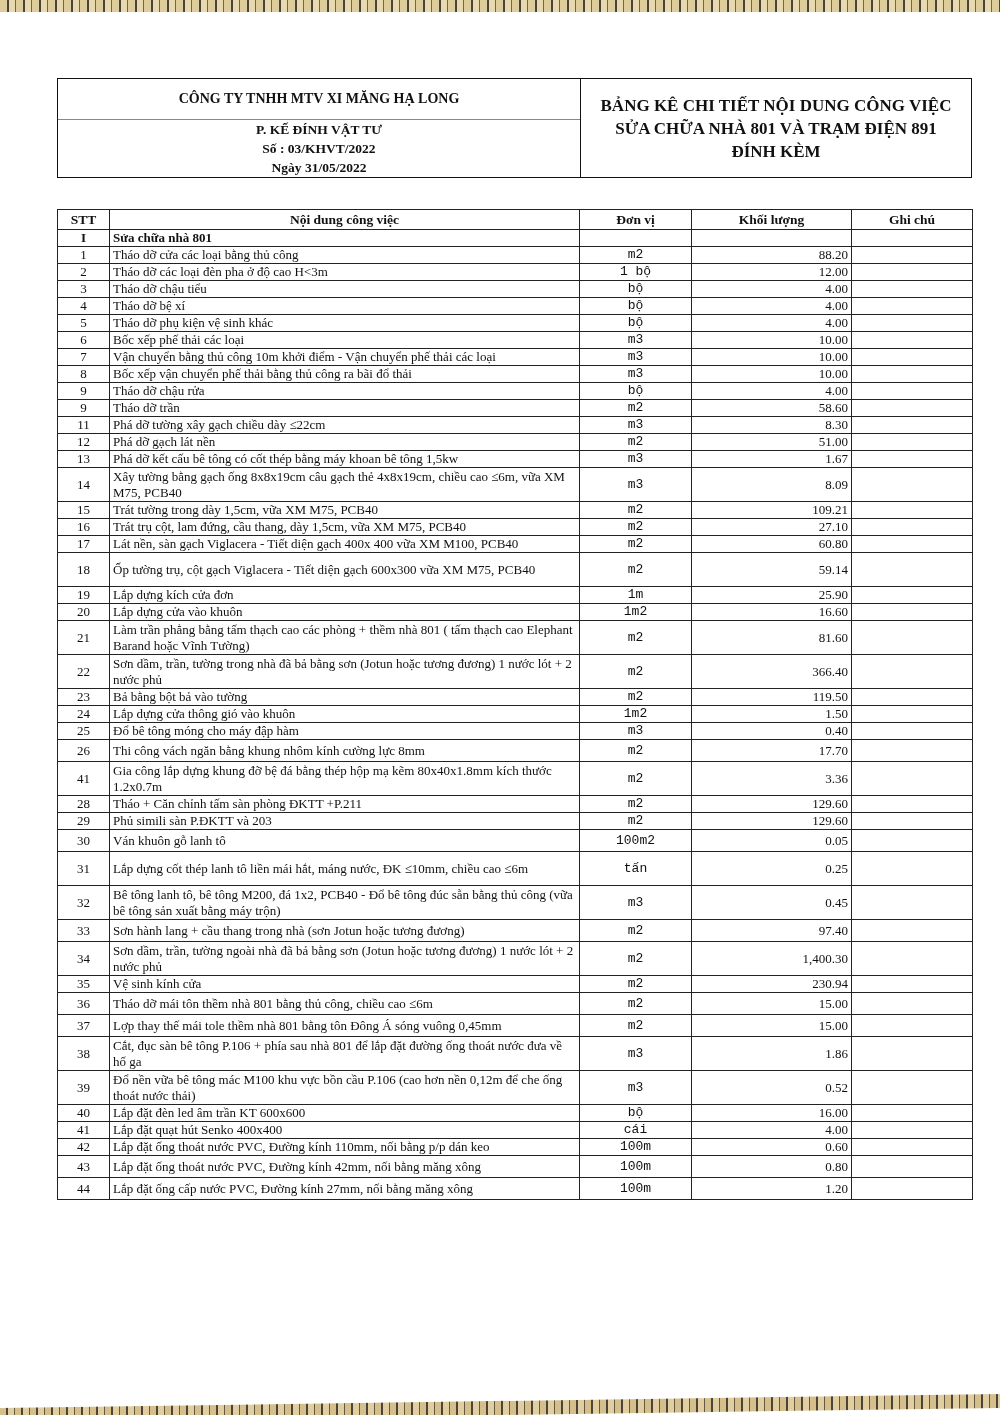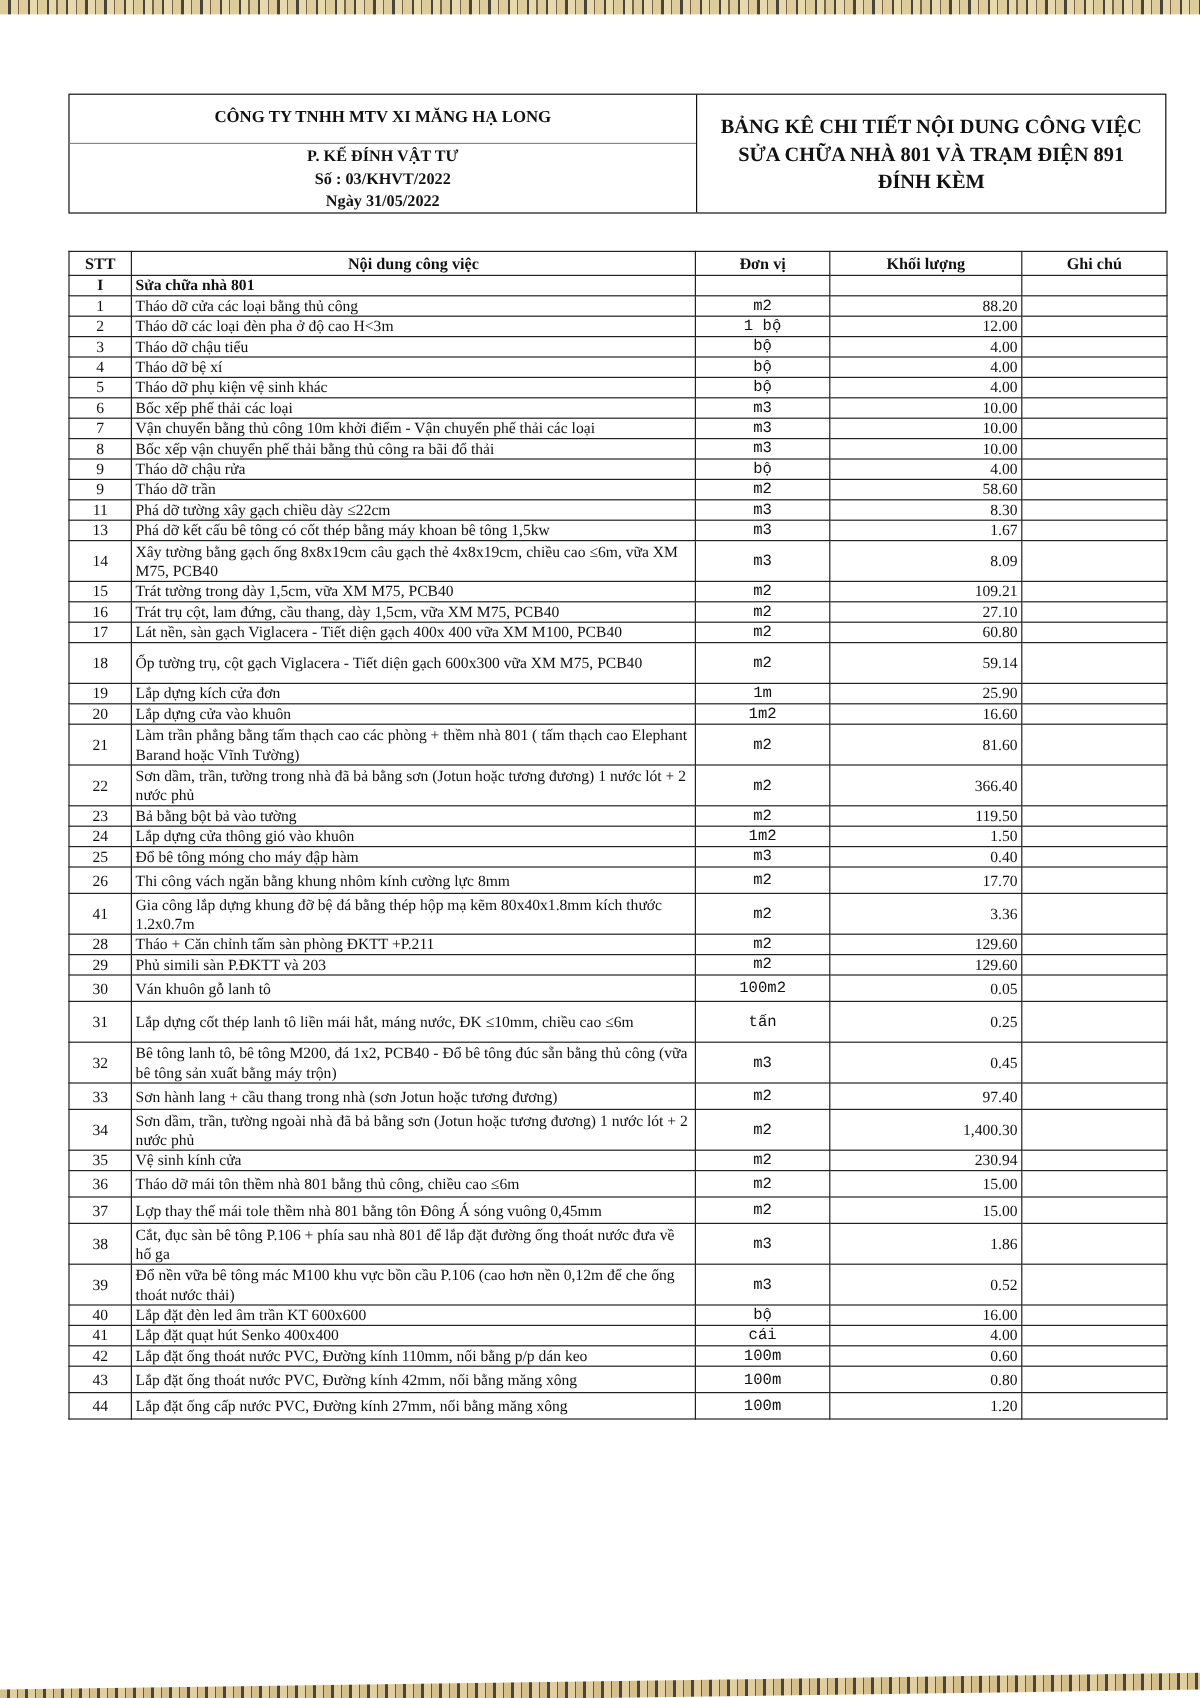--- a/index.html
+++ b/index.html
@@ -176,20 +176,27 @@
         <td></td>
       </tr>
       <tr class="row">
         <td class="stt">11</td>
         <td>Phá dỡ tường xây gạch chiều dày ≤22cm</td>
         <td class="unit">m3</td>
         <td class="qty">8.30</td>
         <td></td>
       </tr>
       <tr class="row">
+        <td class="stt">12</td>
+        <td>Phá dỡ gạch lát nền</td>
+        <td class="unit">m2</td>
+        <td class="qty">51.00</td>
+        <td></td>
+      </tr>
+      <tr class="row">
         <td class="stt">13</td>
         <td>Phá dỡ kết cấu bê tông có cốt thép bằng máy khoan bê tông 1,5kw</td>
         <td class="unit">m3</td>
         <td class="qty">1.67</td>
         <td></td>
       </tr>
       <tr class="row two">
         <td class="stt">14</td>
         <td>Xây tường bằng gạch ống 8x8x19cm câu gạch thẻ 4x8x19cm, chiều cao ≤6m, vữa XM M75, PCB40</td>
         <td class="unit">m3</td>

